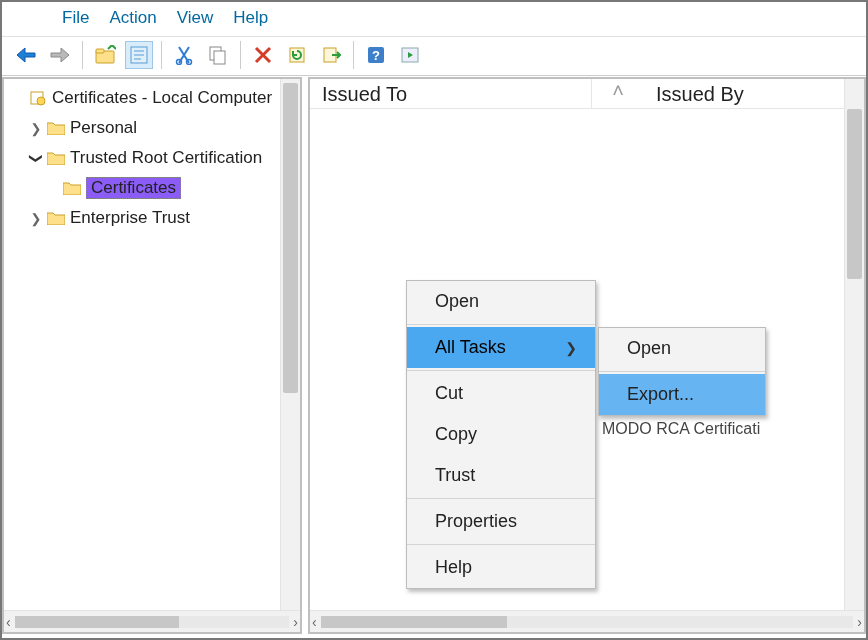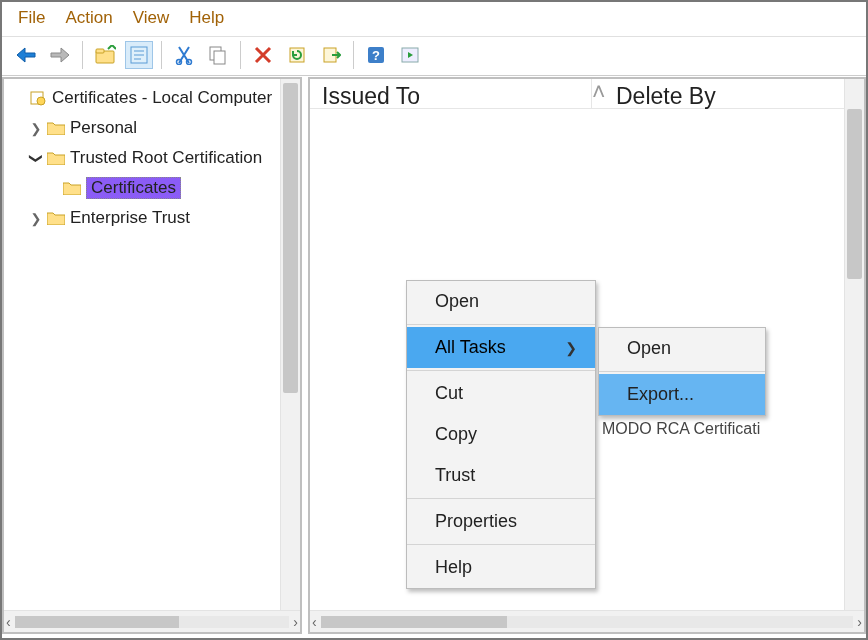--- a/index.html
+++ b/index.html
@@ -1,18 +1,18 @@
 <!DOCTYPE html>
 <html><head>
 <meta charset="utf-8">
 <style>
 * { box-sizing: border-box; margin: 0; padding: 0; font-family: "Segoe UI", Tahoma, sans-serif; }
 body { width: 868px; height: 640px; background: #fff; border: 2px solid #777; overflow: hidden; position: relative; }
 
-.menubar { display: flex; gap: 20px; padding: 6px 16px 8px; font-size: 17px; color: #a16207; }
+.menubar { display: flex; gap: 20px; padding: 6px 16px 8px; font-size: 17px; color: #0369a1; margin-left: 44px; }
 .menubar span { cursor: default; }
 
 .toolbar { display: flex; align-items: center; gap: 6px; padding: 4px 10px 6px; border-top: 1px solid #e0e0e0; border-bottom: 1px solid #ccc; }
 .tb-sep { width: 1px; height: 28px; background: #ccc; margin: 0 2px; }
 .tb-btn { width: 28px; height: 28px; display:flex; align-items:center; justify-content:center; }
 .tb-btn.sel { border: 1px solid #9ec6e8; background: #d9ecfa; }
 
 .main { display: flex; height: 558px; border-top: 1px solid #fff; }
 .tree-pane { width: 300px; border: 2px solid #bfbfbf; border-right: 2px solid #bfbfbf; position: relative; display:flex; overflow:hidden; }
 .list-pane { flex: 1; border: 2px solid #bfbfbf; position: relative; display:flex; flex-direction:column; overflow:hidden; margin-left:6px; }
@@ -22,21 +22,21 @@
 .tree-row .tw { width: 16px; display:inline-flex; justify-content:center; color:#666; font-size:13px; }
 .tree-row .ic { width:20px; height:20px; margin: 0 4px 0 2px; display:inline-flex; align-items:center; justify-content:center; }
 .tree-row.selected .lbl { background:#8b5cf6; border:1px dotted #888; padding: 0 4px; }
 .tree-row.sub { padding-left: 24px; }
 .tree-row.sub2 { padding-left: 56px; }
 .folder { width:18px; height:14px; display:inline-block; }
 
 .vbar { width: 20px; background:#f1f1f1; border-left:1px solid #e3e3e3; position: relative; }
 .vbar .thumb { position:absolute; left:2px; right:2px; background:#c7c7c7; border-radius:2px; }
 
-.list-header { display:flex; height: 30px; border-bottom: 1px solid #e6e6e6; font-size:23px; color:#222; }
+.list-header { display:flex; height: 30px; border-bottom: 1px solid #e6e6e6; font-size:20px; color:#222;gap:20px; }
 .list-header .col { padding: 4px 12px; border-right: 1px solid #e6e6e6; }
 .list-header .col.first { width: 282px; }
 .list-header .resize { width:12px; text-align:center; color:#999; }
 .list-body { flex:1; position:relative; }
 
 .bluebar { position:absolute; right:0; top:138px; width:5px; height:20px; background:#2f7bd1; }
 
 .hscroll { height: 22px; background:#f1f1f1; border-top:1px solid #e3e3e3; display:flex; align-items:center; justify-content:space-between; padding:0 2px; color:#666; font-size:14px; }
 .hscroll .track { flex:1; margin:0 4px; height:12px; background:#e8e8e8; position:relative; }
 .hscroll .sthumb { position:absolute; top:0; bottom:0; background:#c7c7c7; }
@@ -195,21 +195,21 @@
           <div class="sthumb" style="left:0;width:60%;"></div>
         </div>
       <span>›</span>
     </div>
   </div>
 
   <div class="list-pane">
     <div class="list-header">
       <div class="col first">Issued To</div>
       <div class="resize">˄</div>
-      <div class="col" style="flex:1;">Delete By</div>
+      <div class="col" style="flex:1;">Issued By</div>
     </div>
     <div class="list-body">
       <div class="bluebar"></div>
     </div>
     <div class="vbar" style="position:absolute;right:0;top:0;bottom:22px;">
       <div class="thumb" style="top:30px; height:170px;"></div>
     </div>
     <div class="hscroll" style="position:absolute;left:0;right:0;bottom:0;">
       <span>‹</span>
       <div class="track">

